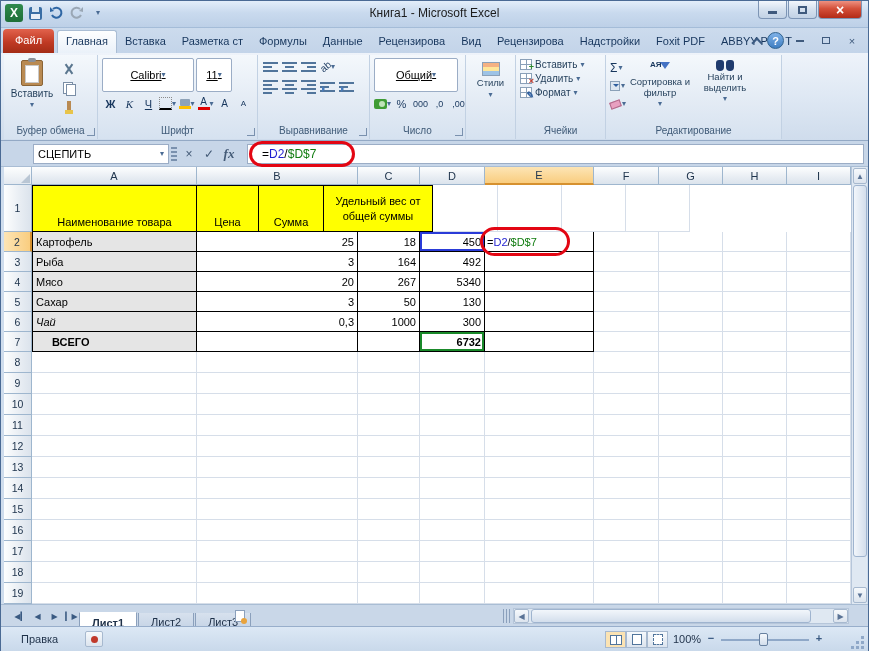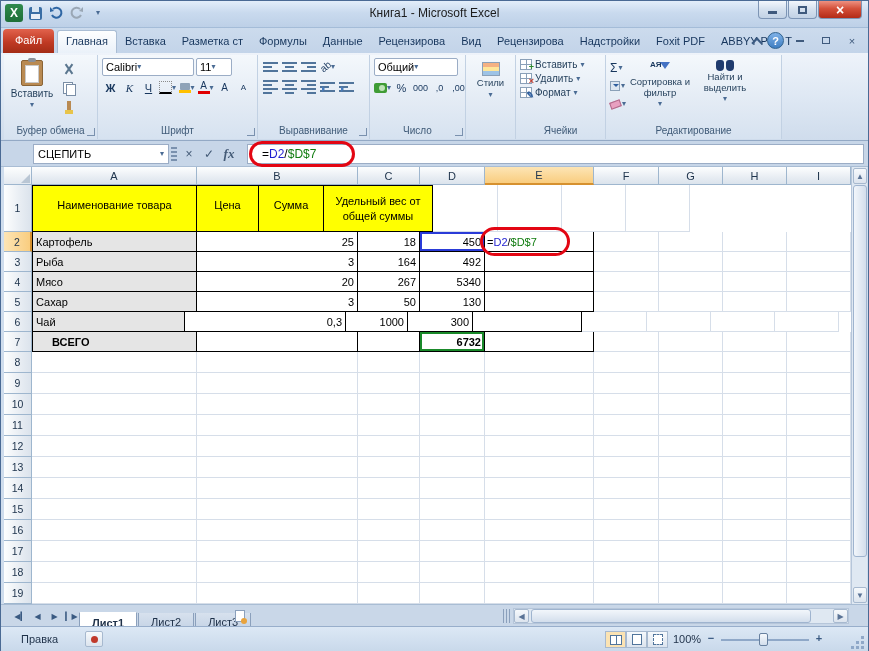--- a/index.html
+++ b/index.html
@@ -62,21 +62,21 @@
   .icon-scissors::before { transform:rotate(35deg); } .icon-scissors::after { transform:rotate(-35deg); }
   .icon-copy { position:relative; width:12px; height:12px; }
   .icon-copy::before,.icon-copy::after { content:""; position:absolute; width:8px; height:10px; background:#fff; border:1px solid #7a8ea6; }
   .icon-copy::before { left:0; top:0; } .icon-copy::after { left:3px; top:2px; }
   .icon-brush { width:4px; height:12px; background:#b98a52; position:relative; }
   .icon-brush::after { content:""; position:absolute; left:-2px; bottom:-1px; width:8px; height:4px; background:#e8c44a; }
 
   .font-rows,.al-rows,.num-rows { display:flex; flex-direction:column; gap:3px; width:100%; }
   .row-h { display:flex; align-items:center; gap:2px; }
   .combo { height:18px; background:#fff; border:1px solid #9badc6; border-radius:2px; display:flex; align-items:center;
-    justify-content:flex-start; font-size:11px; padding:0 3px; color:#000; }
+    justify-content:center; font-size:11px; padding:16px 3px; color:#000;text-decoration:underline; }
   .fmt-btn { min-width:17px; height:17px; display:flex; align-items:center; justify-content:center; font-size:11px; color:#17365d; }
   .b-bold { font-weight:bold; } .b-italic { font-style:italic; font-family:"Liberation Serif",serif; }
   .b-under { text-decoration:underline; }
   .icon-borders { width:13px; height:13px; border:1px dotted #8a8a8a; border-bottom:2px solid #000; }
   .colorbar { display:flex; flex-direction:column; align-items:center; line-height:1; font-size:10px; color:#17365d; }
   .bar-y { width:12px; height:3px; background:#ffc000; } .bar-r { width:12px; height:3px; background:#e00000; }
   .icon-bucket { width:10px; height:7px; background:#8fa3b8; border-radius:1px; }
 
   .al-icon { width:15px; display:flex; flex-direction:column; gap:2px; }
   .al-icon i { display:block; height:2px; background:#51759c; }
@@ -140,21 +140,21 @@
     border-bottom:1px solid #9eb6ce; font-size:11px; color:#21364e; display:flex; align-items:center; justify-content:center; }
   .g-colhdr.sel { background:linear-gradient(#fde5b5,#f9cd7f); border-bottom:2px solid #d6912f; }
   .g-rowhdr { width:28px; background:linear-gradient(90deg,#fdfefe,#e8edf3 60%,#dbe3ec); border-right:1px solid #9eb6ce;
     border-bottom:1px solid #9eb6ce; font-size:10.5px; color:#21364e; display:flex; align-items:center; justify-content:center; }
   .g-rowhdr.sel { background:linear-gradient(90deg,#fde5b5,#f9cd7f); border-right:2px solid #d6912f; }
   .g-cell { height:100%; background:#fff; border-right:1px solid #d6dee9; border-bottom:1px solid #d6dee9;
     font-size:11px; color:#000; display:flex; align-items:center; padding:0 3px; overflow:hidden; white-space:nowrap; }
   .g-cell.tb { border-right:1px solid #000; border-bottom:1px solid #000; }
   .g-cell.tb-top { border-top:1px solid #000; }
   .g-cell.tb-left { border-left:1px solid #000; }
-  .g-cell.ylw { background:#ffff00; justify-content:center; align-items:flex-end; padding-bottom:20px; }
+  .g-cell.ylw { background:#ffff00; justify-content:center; align-items:flex-end; padding-bottom:3px; }
   .g-cell.ylw.wrap { white-space:normal; text-align:center; align-items:center; justify-content:center; line-height:1.3; padding:1px 2px; }
   .g-cell.grn { background:#e5e5e5; }
   .g-cell.num { justify-content:flex-end; }
   .g-cell.bold { font-weight:bold;padding-left:19px; }
   .g-cell.ref-blue { box-shadow:inset 0 0 0 2px #2a3bd8; }
   .g-cell.ref-green { box-shadow:inset 0 0 0 2px #1a8a2a; }
   .g-cell.fcell { background:#fff; padding-left:2px; }
 
   
   .vscroll { position:absolute; left:850px; top:166px; width:16px; height:437px; background:#dfe8f2; border-left:1px solid #b6c6da; }
@@ -633,21 +633,21 @@
         <div class="g-cell num tb" style="width: 62px;">50</div>
         <div class="g-cell num tb" style="width: 65px;">130</div>
         <div class="g-cell tb" style="width: 109px;"></div>
         <div class="g-cell" style="width: 65px;"></div>
         <div class="g-cell" style="width: 64px;"></div>
         <div class="g-cell" style="width: 64px;"></div>
         <div class="g-cell" style="width: 64px;"></div>
       </div>
       <div class="g-row" style="height: 20px;">
         <div class="g-rowhdr">6</div>
-        <div class="g-cell grn tb tb-left" style="width: 153px;">Чай</div>
+        <div class="g-cell grn tb tb-left" style="width: 165px; font-style: italic;">Чай</div>
         <div class="g-cell num tb" style="width: 161px;">0,3</div>
         <div class="g-cell num tb" style="width: 62px;">1000</div>
         <div class="g-cell num tb" style="width: 65px;">300</div>
         <div class="g-cell tb" style="width: 109px;"></div>
         <div class="g-cell" style="width: 65px;"></div>
         <div class="g-cell" style="width: 64px;"></div>
         <div class="g-cell" style="width: 64px;"></div>
         <div class="g-cell" style="width: 64px;"></div>
       </div>
       <div class="g-row" style="height: 20px;">

